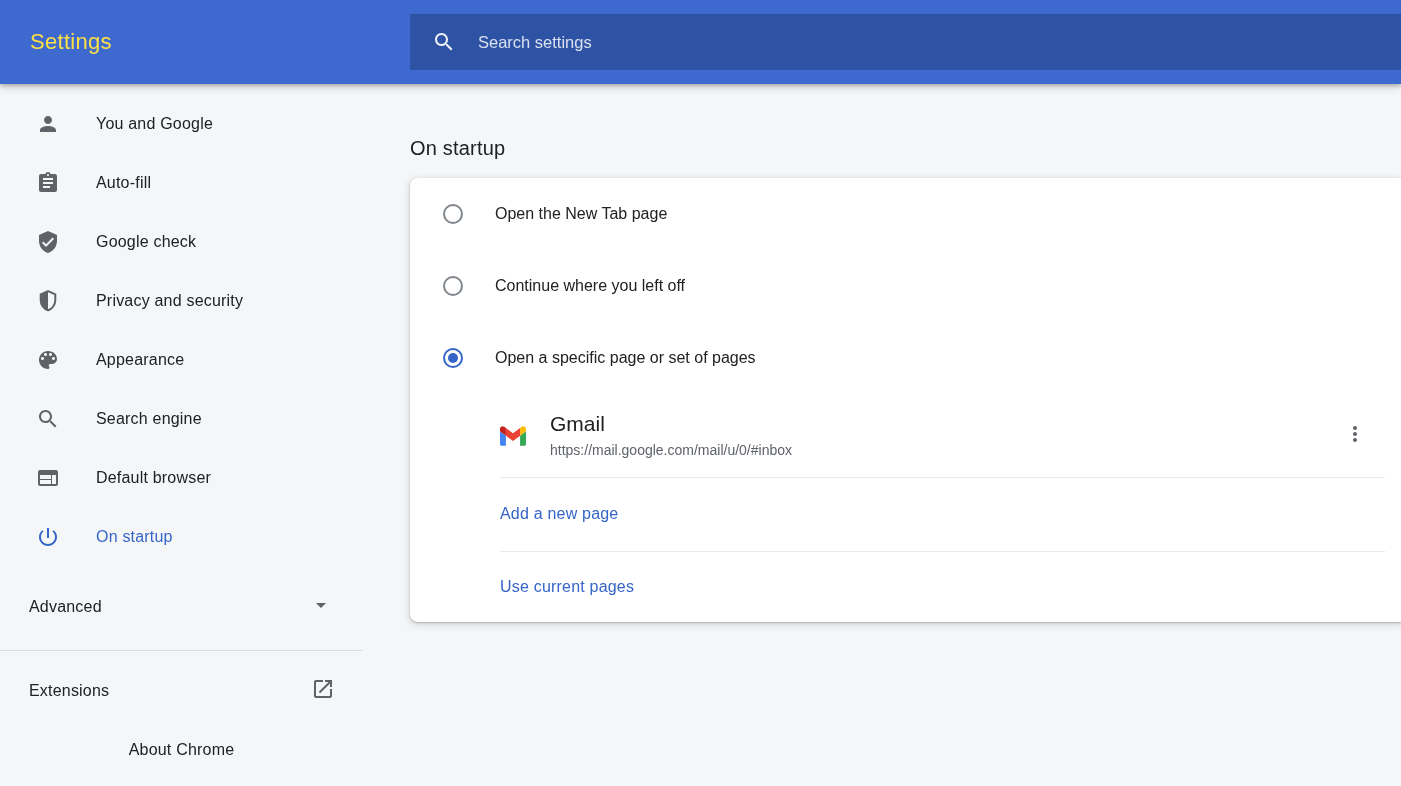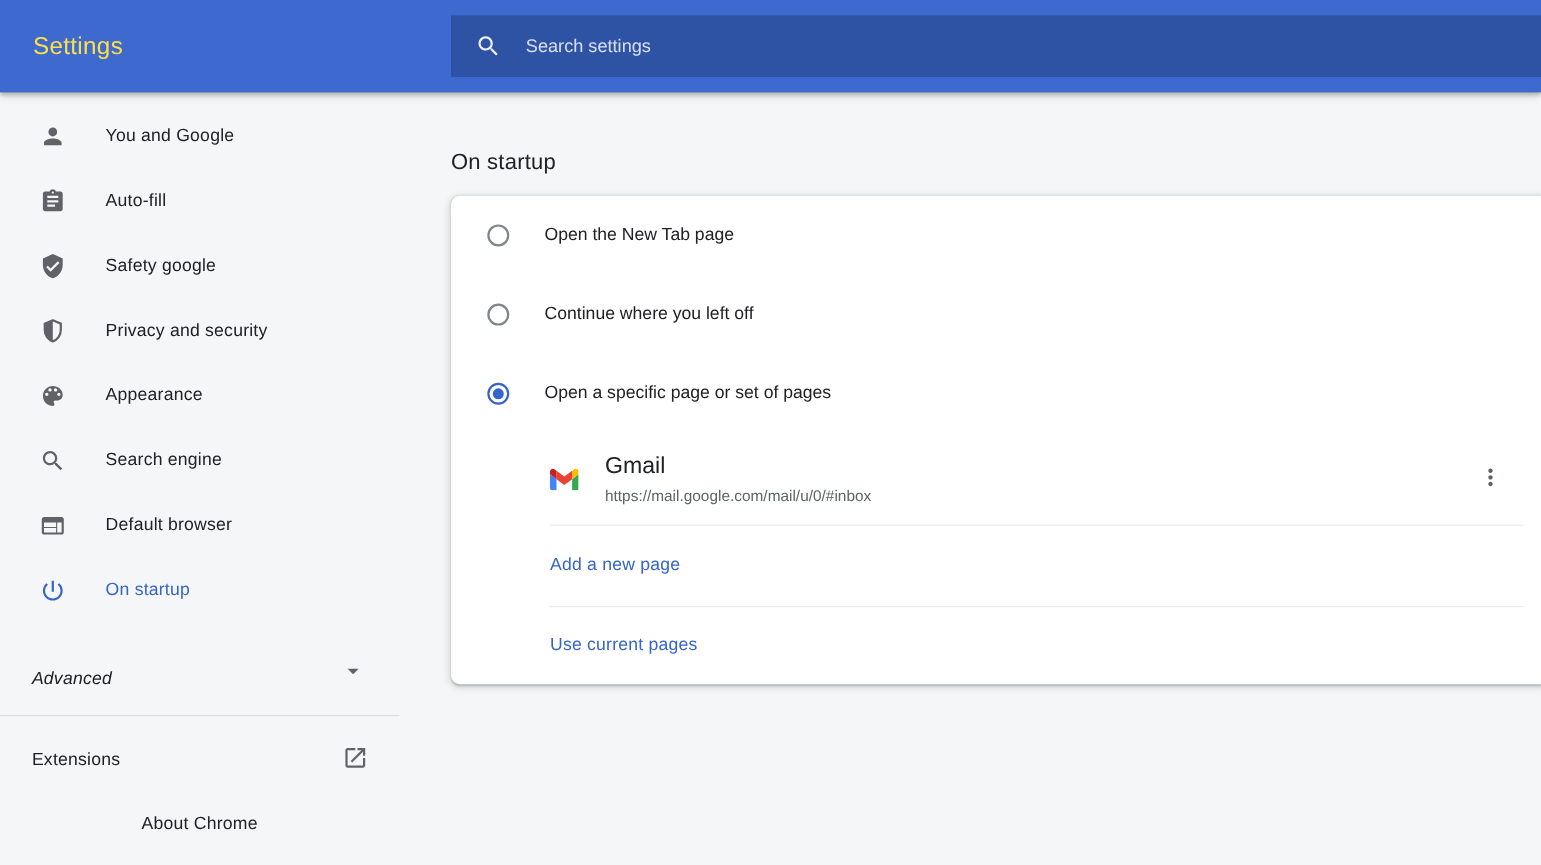--- a/index.html
+++ b/index.html
@@ -73,24 +73,23 @@
     font-weight: 500;
     letter-spacing: .2px;
     color: var(--text, #202124);
   }
   .side-item.active .lbl { color: var(--accent, #3565c9); }
 
   .adv-row {
     height: 40px;
     margin-top: 30px;
     display: flex;
-    align-items: flex-end;
+    align-items: center;
     padding: 0 30px 0 29px;
     cursor: pointer;
-    font-style: italic;
   }
   .adv-row .lbl { font-size: 16px; font-weight: 500; letter-spacing: .2px; }
   .adv-row .arrow { margin-left: auto; }
 
   .side-divider {
     height: 1px;
     background: var(--divider, #dadce0);
     margin-top: 23px;
   }
   .ext-row {
@@ -237,21 +236,21 @@
       </span>
       <span class="lbl">Auto-fill</span>
     </div>
 
     <div class="side-item">
       <span class="ico">
         <svg width="24" height="24" viewBox="0 0 24 24" fill="#5f6368">
             <path d="M12 1L3 5v6c0 5.55 3.84 10.74 9 12 5.16-1.26 9-6.45 9-12V5l-9-4zm-2 16l-4-4 1.41-1.41L10 14.17l6.59-6.59L18 9l-8 8z"></path>
           </svg>
       </span>
-      <span class="lbl">Safety google</span>
+      <span class="lbl">Google check</span>
     </div>
 
     <div class="side-item">
       <span class="ico">
         <svg width="24" height="24" viewBox="0 0 24 24">
           <defs>
               <clipPath id="halfclip">
                 <rect x="0" y="0" width="12" height="24"></rect>
               </clipPath>
             </defs>

